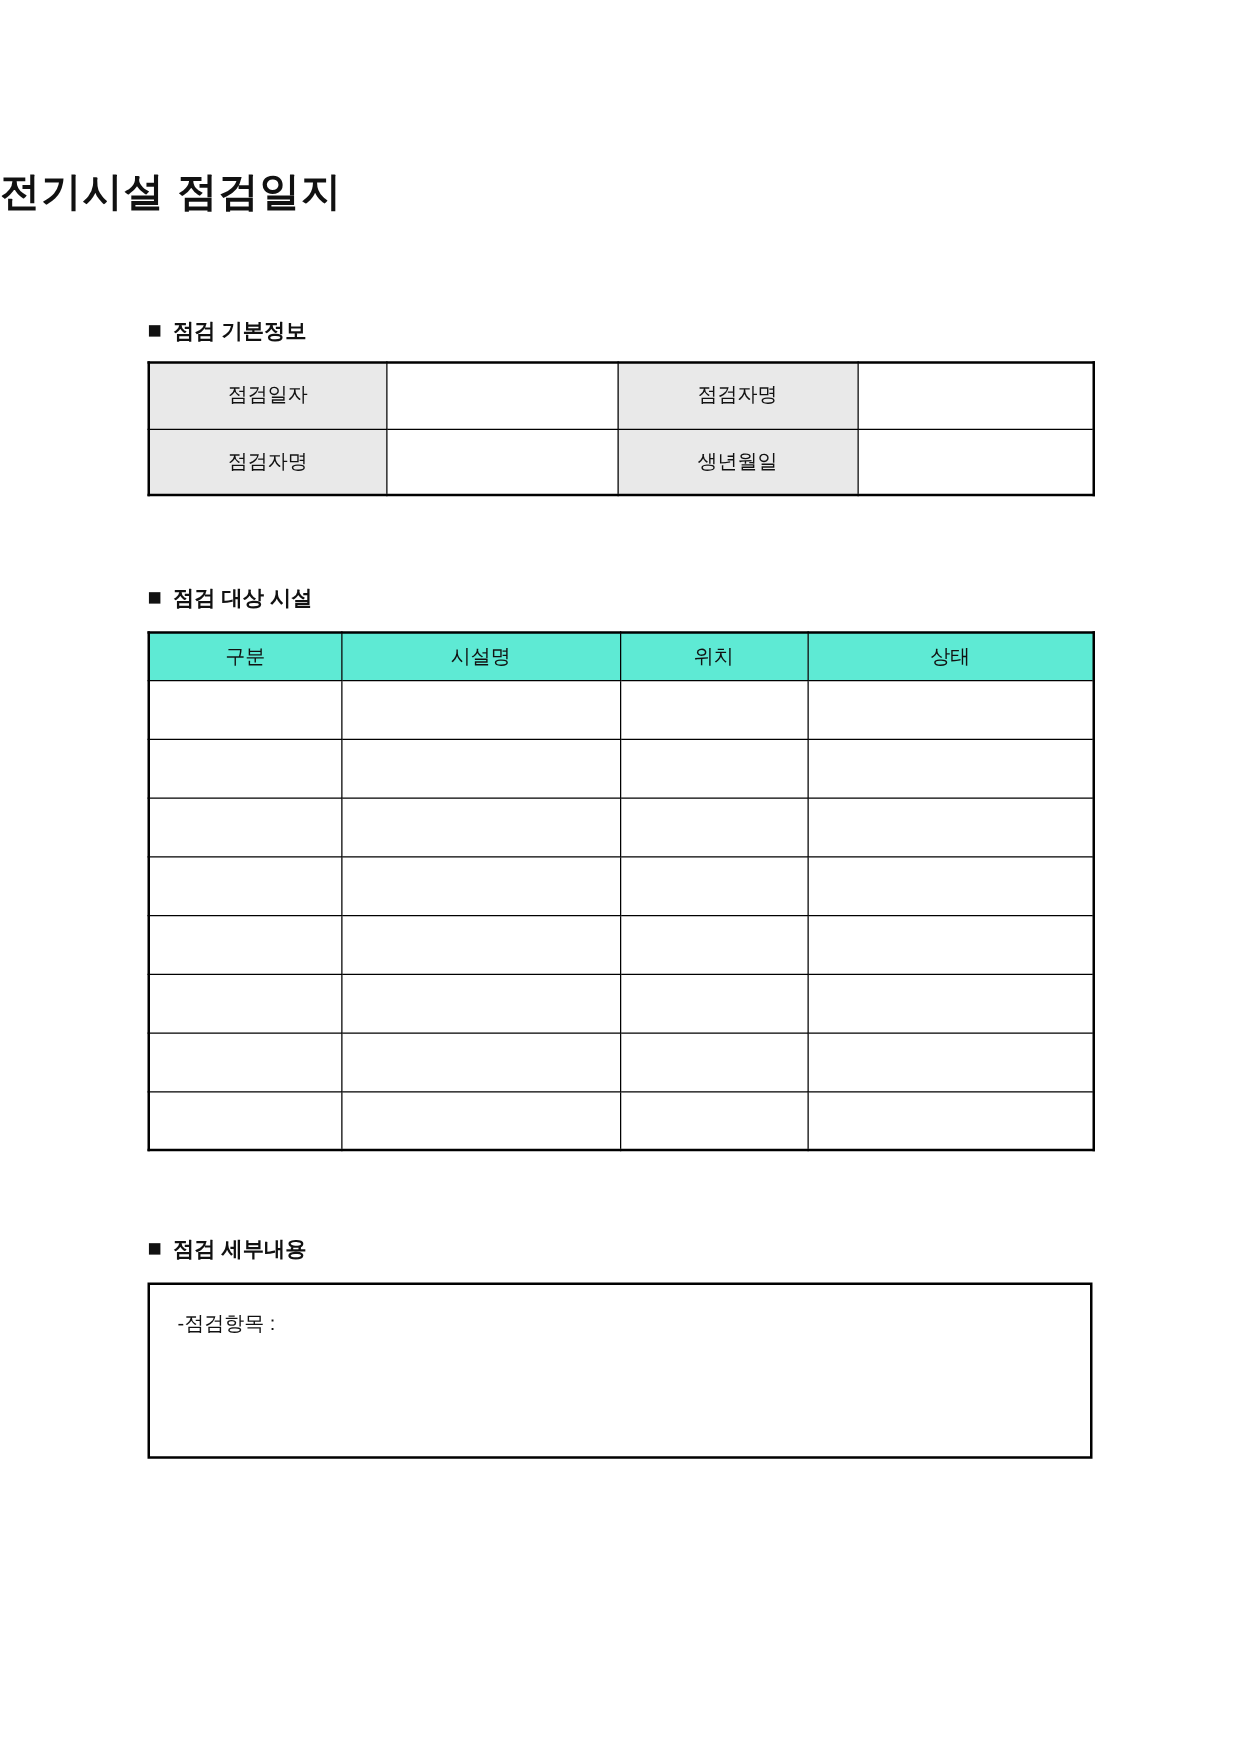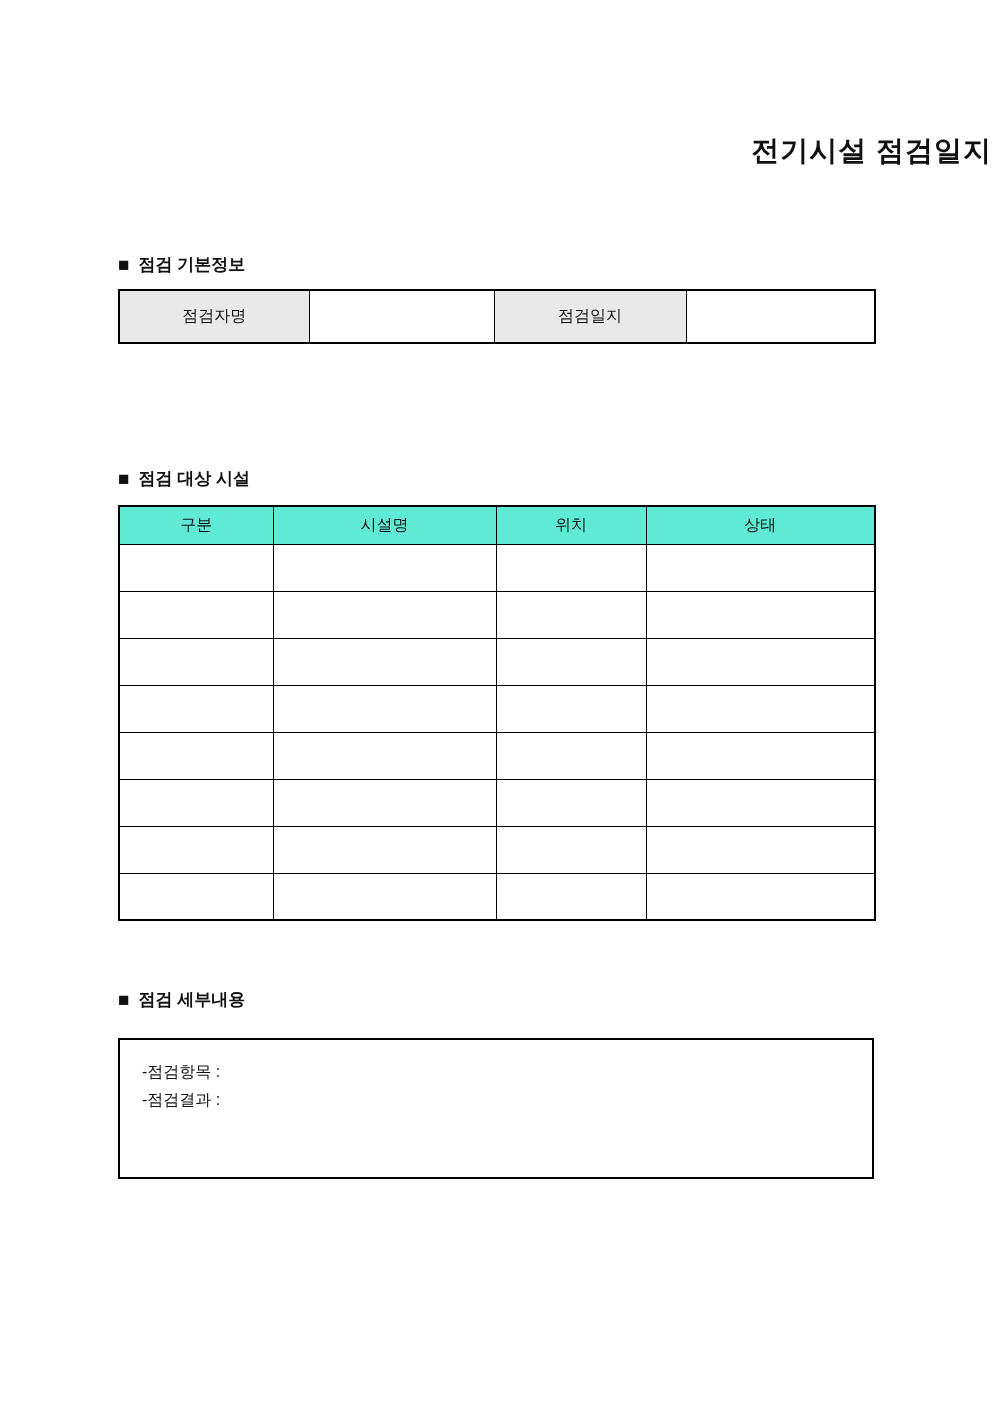--- a/index.html
+++ b/index.html
@@ -12,26 +12,25 @@
     font-family: "Liberation Sans", sans-serif;
     color: #111111;
     overflow: hidden;
     margin: 0 auto;
   }
   .doc-title {
     position: absolute;
     top: 132px;
     left: 0;
     width: 100%;
-    text-align: right;
-    font-size: 28px;
+    text-align: left;
+    font-size: 32px;
     font-weight: 700;
     letter-spacing: 1px;
     color: #111111;
-    padding-left: 28px;
   }
   .section-header {
     position: absolute;
     left: 118px;
     font-size: 17px;
     font-weight: 700;
     display: flex;
     align-items: center;
     gap: 9px;
     color: #111111;
@@ -74,21 +73,20 @@
     top: 1026px;
     left: 118px;
     width: 756px;
     height: 141px;
     border: 2px solid #000000;
     background: #ffffff;
     padding: 18px 16px 0 22px;
     font-size: 16px;
     line-height: 28px;
     color: #111111;
-    margin-top: 12px;
   }
 </style>
 </head>
 <body>
 
 <div class="page">
 
   <div class="doc-title">전기시설 점검일지</div>
 
   <div class="section-header sec1">
@@ -98,23 +96,29 @@
 
   <table class="form-table t-basic">
     <colgroup>
       <col style="width:190px">
         <col style="width:185px">
         <col style="width:192px">
         <col style="width:189px">
     </colgroup>
     <tbody>
       <tr>
+        <td class="label-cell">점검일자</td>
+        <td></td>
         <td class="label-cell">점검자명</td>
         <td></td>
-        <td class="label-cell">점검일지</td>
+      </tr>
+      <tr>
+        <td class="label-cell">점검자명</td>
+        <td></td>
+        <td class="label-cell">생년월일</td>
         <td></td>
       </tr>
     </tbody>
   </table>
 
   <div class="section-header sec2">
     <span class="bullet">■</span>
     <span>점검 대상 시설</span>
   </div>
 
@@ -183,16 +187,15 @@
     </tbody>
   </table>
 
   <div class="section-header sec3">
     <span class="bullet">■</span>
     <span>점검 세부내용</span>
   </div>
 
   <div class="details-box">
     <div>-점검항목 :</div>
-    <div>-점검결과 :</div>
   </div>
 
 </div>
 
 </body></html>

